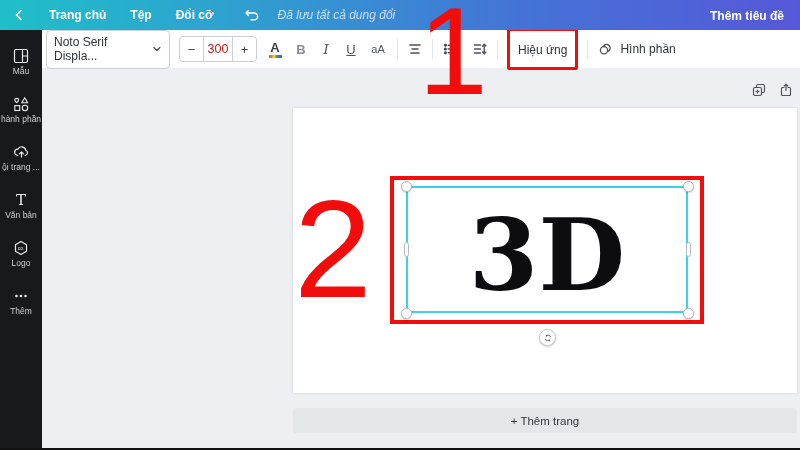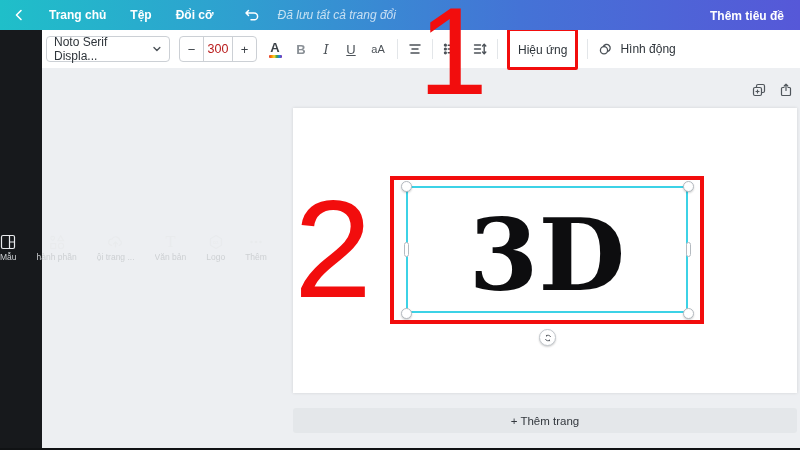--- a/index.html
+++ b/index.html
@@ -12,30 +12,30 @@
     background:linear-gradient(90deg,#1fbfc9 0%,#2f9fd0 30%,#4473d6 65%,#5658d8 100%);
     display:flex; align-items:center; justify-content:space-between; padding:0 16px 0 13px; color:#fff; }
   .tb-left { display:flex; align-items:center; gap:24px; }
   .tb-item { font-size:12px; font-weight:700; white-space:nowrap; cursor:pointer; }
   .back-btn { display:flex; align-items:center; }
   .undo-btn { display:flex; align-items:center; margin-left:6px; }
   .status { font-size:12px; font-style:italic; font-weight:400; color:rgba(255,255,255,.72); margin-left:-6px; }
 
   
   .sidebar { position:absolute; left:0; top:30px; width:42px; bottom:2px; background:#17191c; z-index:4;
-    display:flex; flex-direction:row; align-items:center; padding-top:18px; gap:20px; }
+    display:flex; flex-direction:column; align-items:center; padding-top:18px; gap:20px; }
   .sb-item { display:flex; flex-direction:column; align-items:center; gap:2px; width:42px; color:#e9ebed; cursor:pointer; }
   .sb-icon { height:16px; display:flex; align-items:center; justify-content:center; }
   .sb-label { font-size:8.5px; color:#cdd0d3; white-space:nowrap; max-width:42px; overflow:hidden; text-align:center; }
   .t-glyph { font-family:"DejaVu Serif", serif; font-size:15px; line-height:1; color:#e9ebed; }
 
   
   .toolbar { position:absolute; left:42px; top:30px; right:0; height:38px; background:#fff; z-index:3;
     display:flex; align-items:center; gap:9px; padding-left:4px; color:#454b52; }
-  .font-select { width:124px; height:26px; border:1px solid #ccd0d5; border-radius:4px; flex:none;
+  .font-select { width:124px; height:39px; border:1px solid #ccd0d5; border-radius:4px; flex:none;
     display:flex; align-items:center; justify-content:space-between; padding:0 7px; font-size:12px; color:#2e343a; cursor:pointer; }
   .size-group { display:flex; height:26px; border:1px solid #ccd0d5; border-radius:4px; overflow:hidden; flex:none; }
   .size-btn { width:23px; display:flex; align-items:center; justify-content:center; font-size:13px; color:#3c4248; cursor:pointer; }
   .size-value { width:30px; border-left:1px solid #ccd0d5; border-right:1px solid #ccd0d5;
     display:flex; align-items:center; justify-content:center; font-size:12.5px; color:#b91c1c; }
   .color-btn { display:flex; flex-direction:column; align-items:center; width:18px; gap:1px;
     font-size:13px; font-weight:700; color:#3c4248; line-height:1; cursor:pointer; }
   .rainbow { width:13px; height:3px; border-radius:1px;
     background:linear-gradient(90deg,#e53935,#fb8c00,#fdd835,#43a047,#1e88e5,#8e24aa); }
   .fmt-btn { font-size:13px; width:16px; text-align:center; color:#4c5258; cursor:pointer; }
@@ -87,21 +87,21 @@
           </svg>
       </span>
       <span class="tb-item">Trang chủ</span>
       <span class="tb-item">Tệp</span>
       <span class="tb-item">Đổi cỡ</span>
       <span class="undo-btn">
         <svg width="16" height="14" viewBox="0 0 16 14">
             <path d="M4.5 2.5 L2 5 L4.5 7.5 M2 5 h8.2 a3.4 3.4 0 0 1 0 6.8 H7" fill="none" stroke="#fff" stroke-width="1.5" stroke-linecap="round" stroke-linejoin="round"></path>
           </svg>
       </span>
-      <span class="status">Đã lưu tất cả trang đổi</span>
+      <span class="status">Đã lưu tất cả dung đổi</span>
     </div>
     <div class="tb-right">
       <span class="tb-item">Thêm tiêu đề</span>
     </div>
   </header>
 
   <nav class="sidebar">
     <div class="sb-item">
       <span class="sb-icon">
         <svg width="16" height="16" viewBox="0 0 16 16">
@@ -210,21 +210,21 @@
     <span class="divider"></span>
     <div class="effects-outline">
       <span class="txt-btn">Hiệu ứng</span>
     </div>
     <span class="divider"></span>
     <div class="animate-btn">
       <svg width="17" height="16" viewBox="0 0 17 16" fill="none" stroke="#4c5258" stroke-width="1.3">
           <circle cx="7" cy="9.2" r="3.6"></circle>
           <path d="M6.2 5.8 a3.6 3.6 0 1 1 4.6 4.6"></path>
         </svg>
-      <span class="txt-btn">Hình động</span>
+      <span class="txt-btn">Hình phần</span>
     </div>
   </div>
 
   <div class="workspace">
     <div class="page-actions">
       <span class="icon-btn">
         <svg width="16" height="16" viewBox="0 0 16 16" fill="none" stroke="#50565c" stroke-width="1.2">
             <rect x="5.5" y="2.5" width="8" height="8" rx="1.5"></rect>
             <rect x="2.5" y="5.5" width="8" height="8" rx="1.5" fill="#edeff2"></rect>
             <path d="M6.5 8 v3 M5 9.5 h3" stroke-linecap="round"></path>

